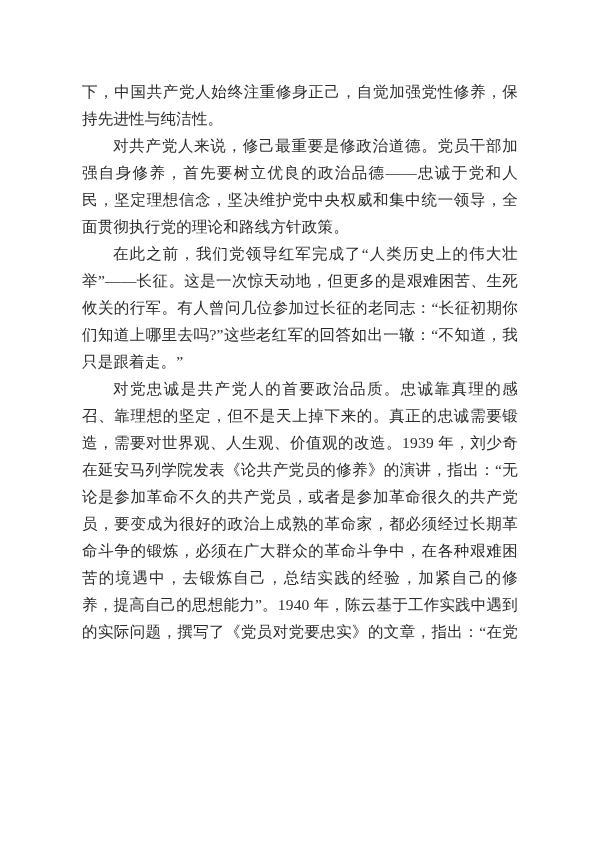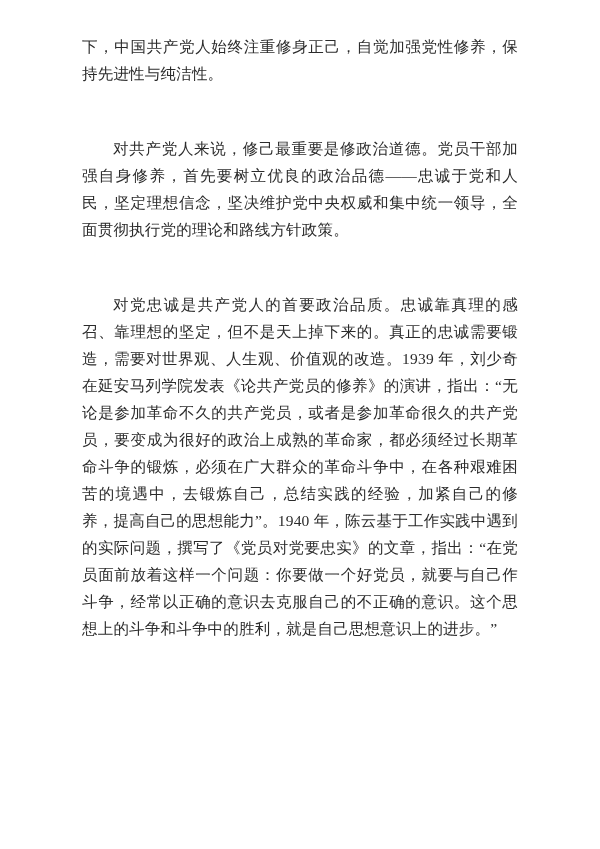--- a/index.html
+++ b/index.html
@@ -6,55 +6,55 @@
     margin: 0;
     padding: 0;
     background: #ffffff;
   }
   .page {
     position: relative;
     width: 600px;
     height: 645px;
     background: #ffffff;
     box-sizing: border-box;
-    padding: 33px 82px 0 82px;
+    padding: 78px 82px 0 82px;
     font-family: "Liberation Serif", "DejaVu Serif", serif;
     color: #2b2b2b;
     overflow: hidden;
   }
   .doc-body p {
     margin: 0;
     font-size: 15.5px;
     line-height: 27px;
     text-align: justify;
     text-justify: inter-character;
     letter-spacing: 0.2px;
     word-break: break-all;
   }
   .doc-body p.indent {
     text-indent: 2em;
-    margin-top: 48px;
   }
   .footer {
     position: absolute;
     top: 781px;
     left: 0;
     width: 100%;
     text-align: center;
     font-size: 14px;
     line-height: 18px;
     color: #2b2b2b;
   }
 </style>
 </head>
 <body>
 
 <div class="page">
   <div class="doc-body">
       <p>下，中国共产党人始终注重修身正己，自觉加强党性修养，保持先进性与纯洁性。</p>
       <p class="indent">对共产党人来说，修己最重要是修政治道德。党员干部加强自身修养，首先要树立优良的政治品德——忠诚于党和人民，坚定理想信念，坚决维护党中央权威和集中统一领导，全面贯彻执行党的理论和路线方针政策。</p>
+      <p class="indent">在此之前，我们党领导红军完成了“人类历史上的伟大壮举”——长征。这是一次惊天动地，但更多的是艰难困苦、生死攸关的行军。有人曾问几位参加过长征的老同志：“长征初期你们知道上哪里去吗?”这些老红军的回答如出一辙：“不知道，我只是跟着走。”</p>
       <p class="indent">对党忠诚是共产党人的首要政治品质。忠诚靠真理的感召、靠理想的坚定，但不是天上掉下来的。真正的忠诚需要锻造，需要对世界观、人生观、价值观的改造。1939 年，刘少奇在延安马列学院发表《论共产党员的修养》的演讲，指出：“无论是参加革命不久的共产党员，或者是参加革命很久的共产党员，要变成为很好的政治上成熟的革命家，都必须经过长期革命斗争的锻炼，必须在广大群众的革命斗争中，在各种艰难困苦的境遇中，去锻炼自己，总结实践的经验，加紧自己的修养，提高自己的思想能力”。1940 年，陈云基于工作实践中遇到的实际问题，撰写了《党员对党要忠实》的文章，指出：“在党员面前放着这样一个问题：你要做一个好党员，就要与自己作斗争，经常以正确的意识去克服自己的不正确的意识。这个思想上的斗争和斗争中的胜利，就是自己思想意识上的进步。”</p>
       <p class="indent">时代变迁，风雨兼程，初心不改。一路走来，一代代共产党人牢记中国共产党是什么、要干什么这个根本问题，不断加强党性修</p>
     </div>
   <div class="footer">
     <span>- 8 -</span>
   </div>
 </div>
 
 </body></html>

